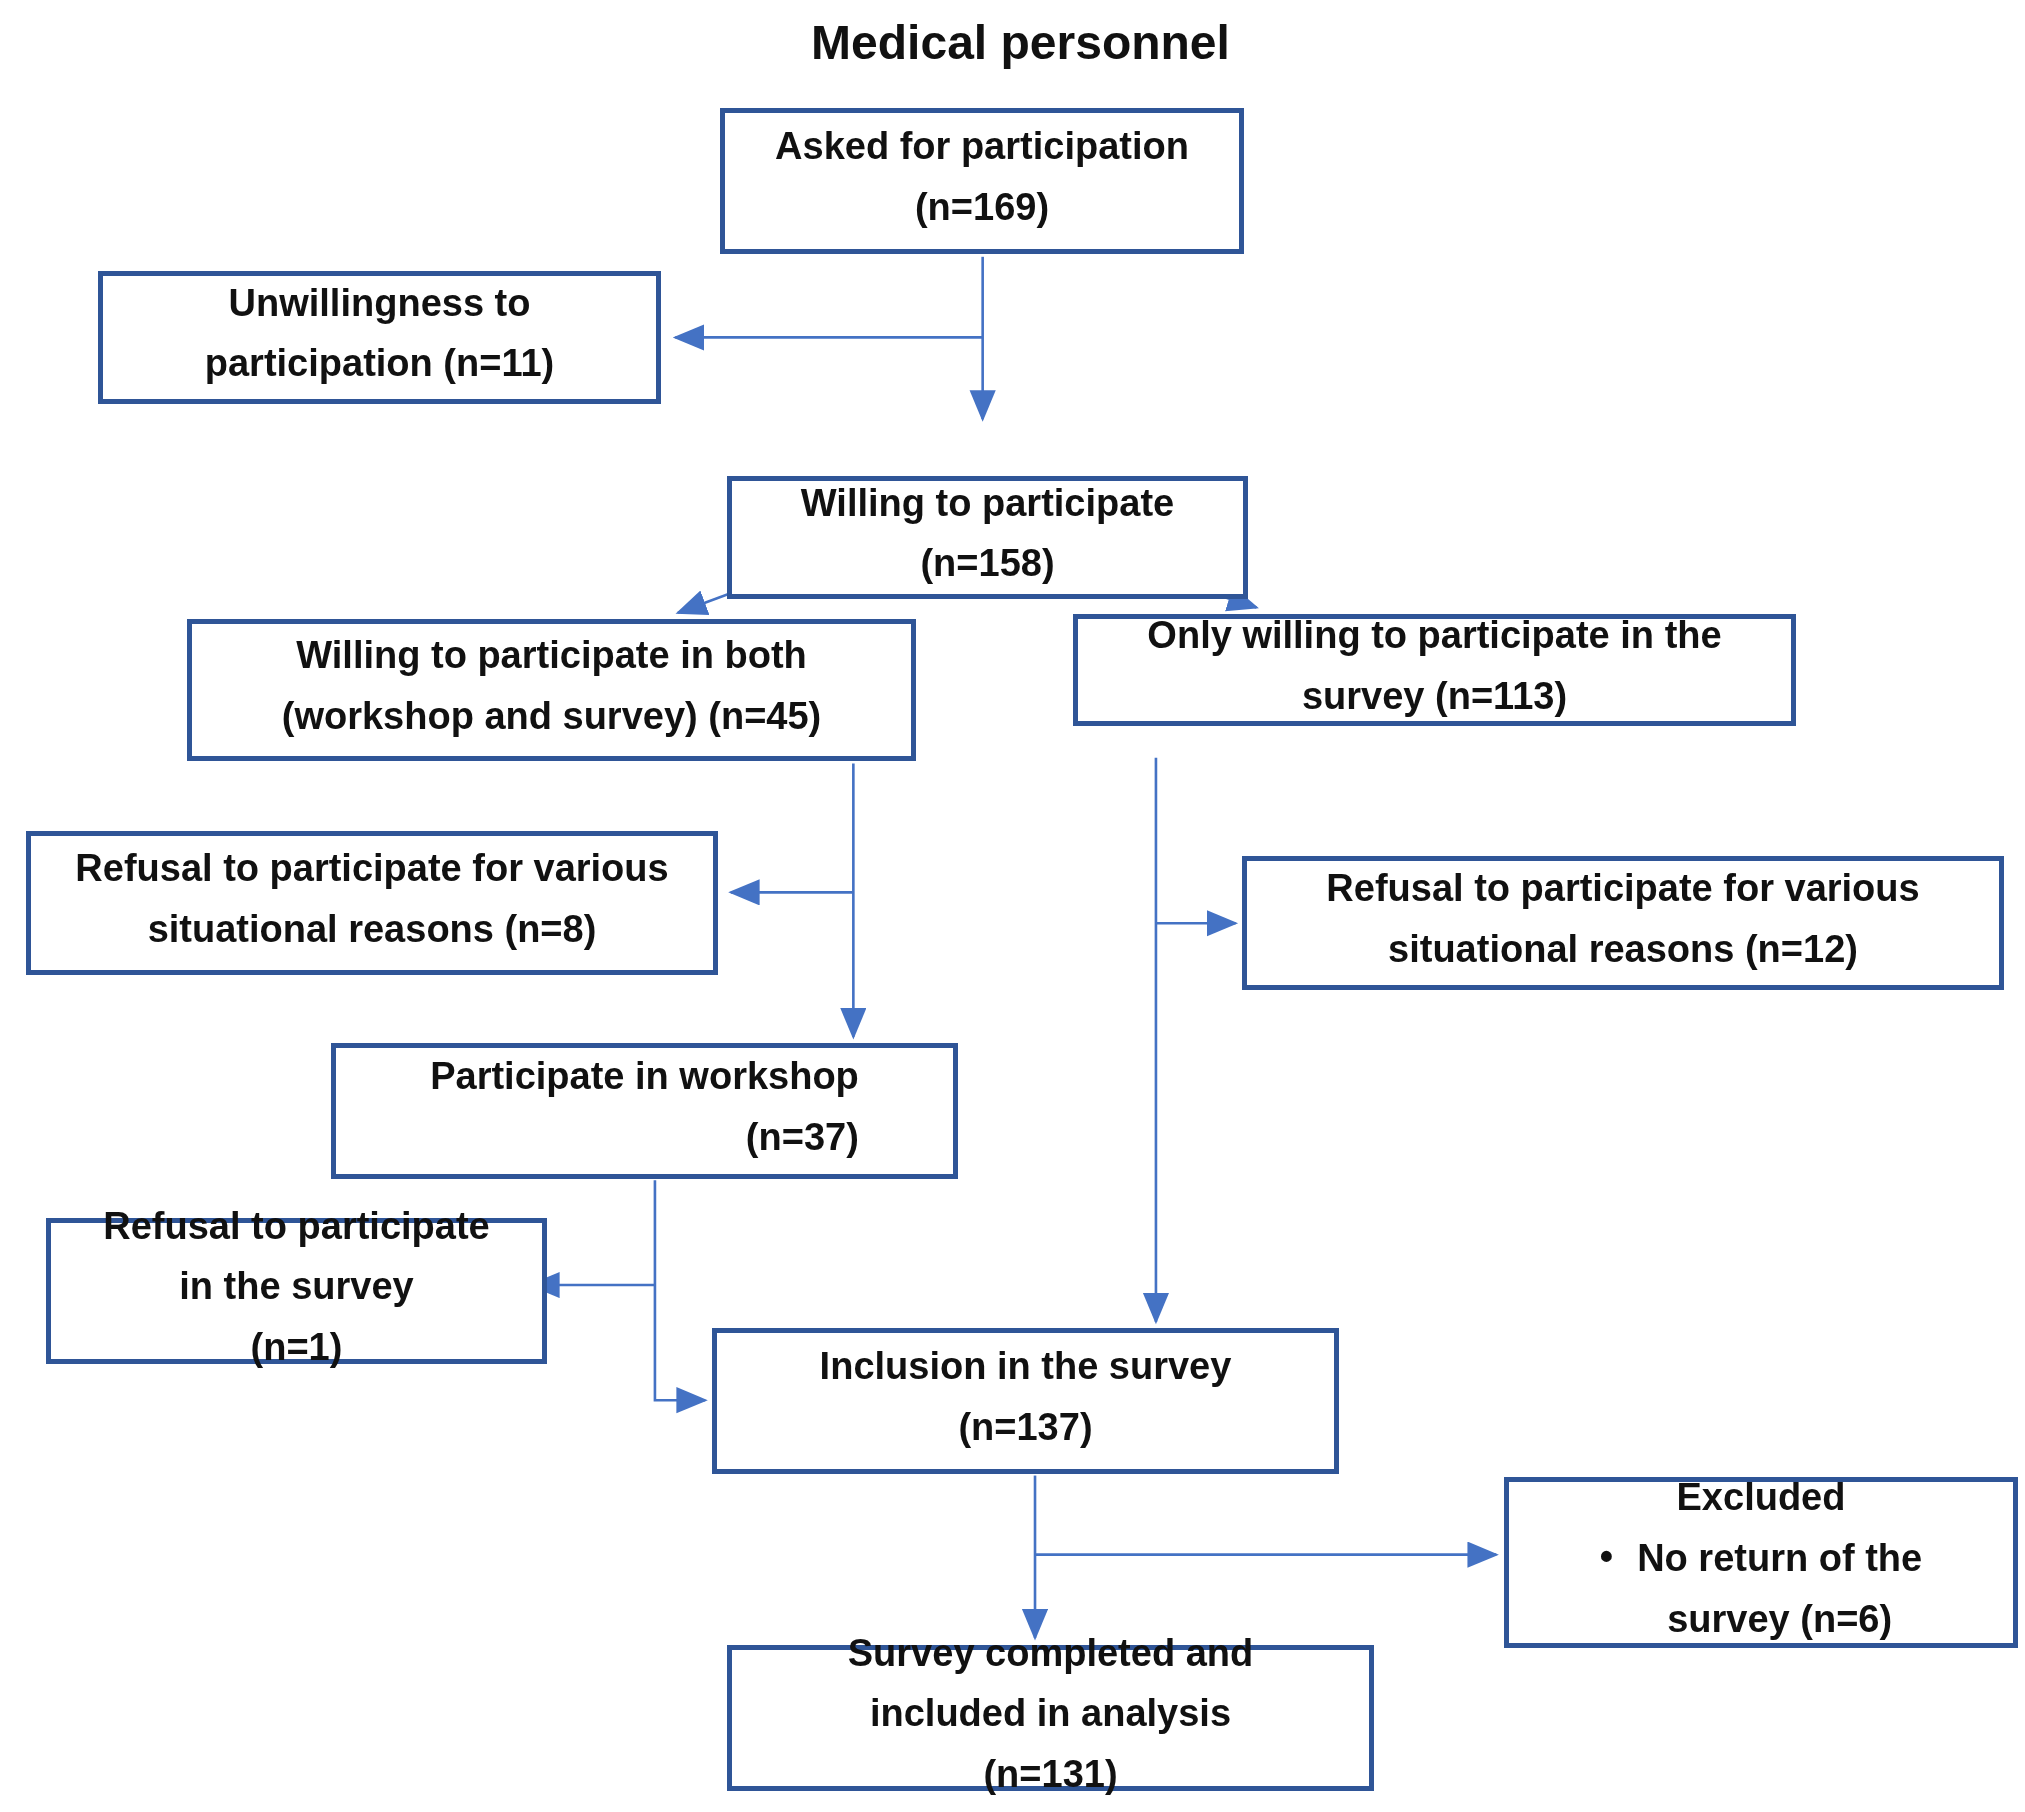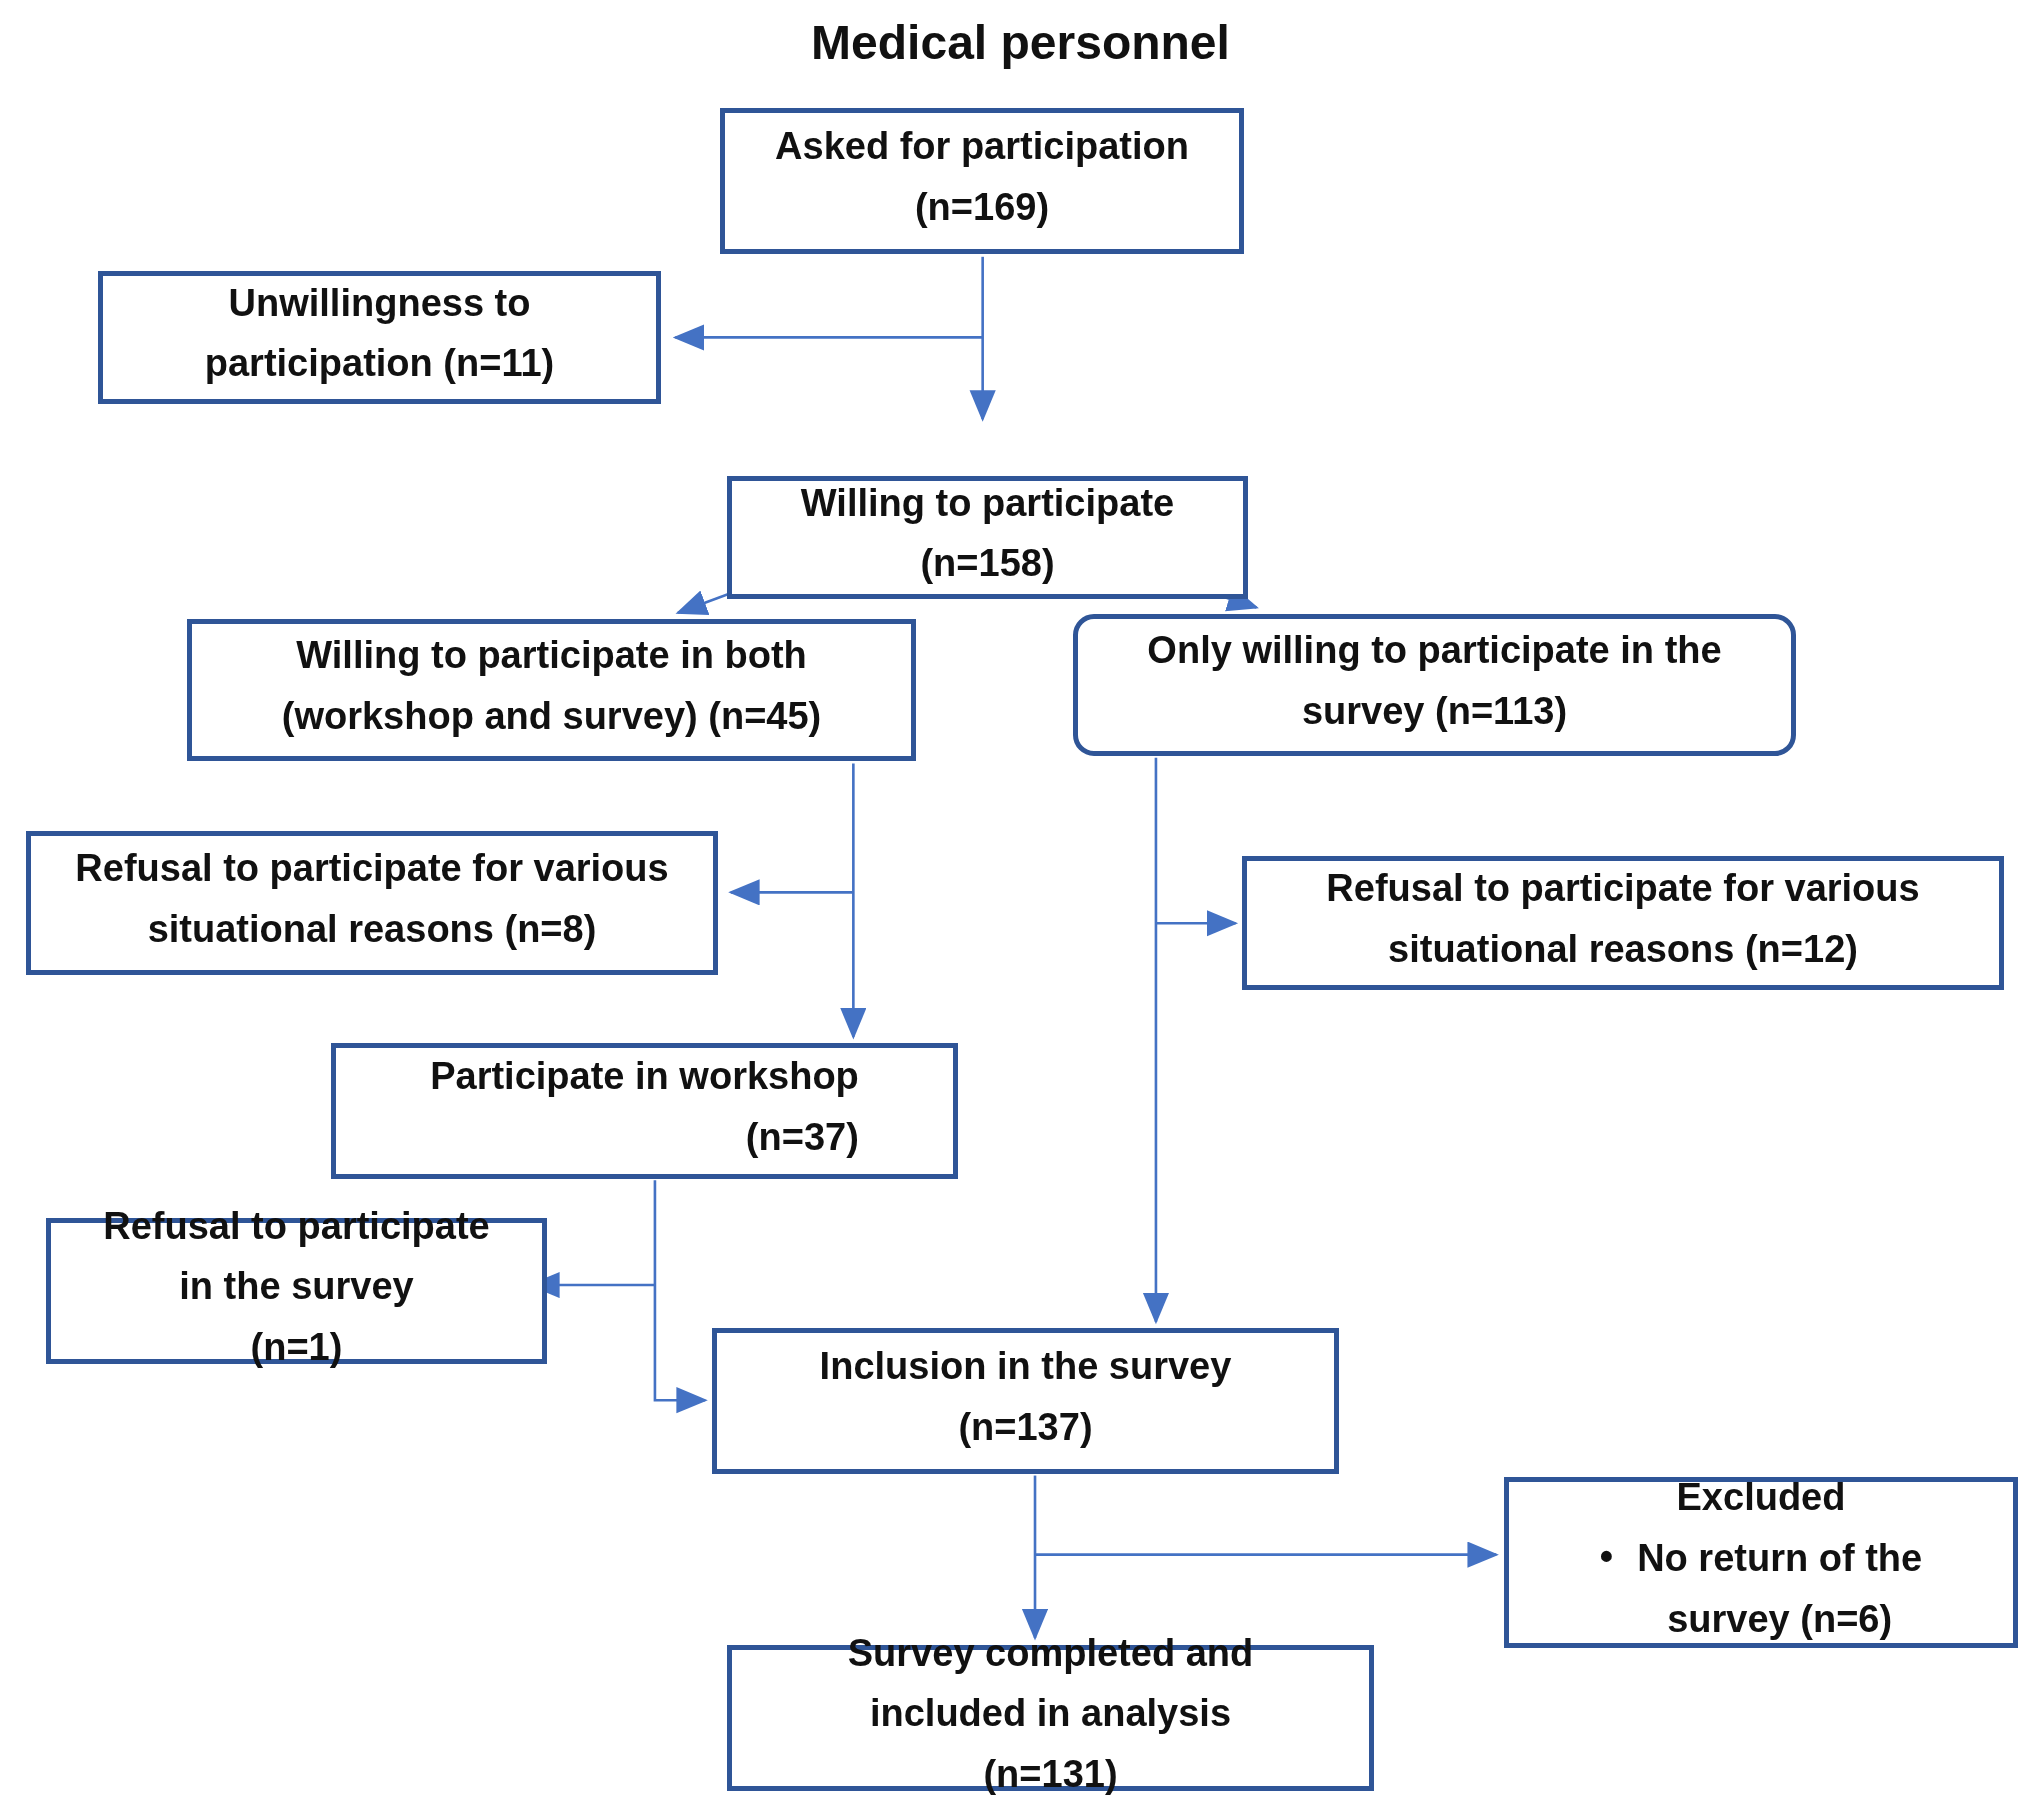--- a/index.html
+++ b/index.html
@@ -107,21 +107,21 @@
   <div class="box" style="left:727px;top:432px;width:521px;height:123px;margin-top:44px;">
     <span class="txt">Willing to participate
 (n=158)</span>
   </div>
 
   <div class="box" style="left:187px;top:619px;width:729px;height:142px;">
     <span class="txt">Willing to participate in both
 (workshop and survey) (n=45)</span>
   </div>
 
-  <div class="box" style="left:1073px;top:614px;width:723px;height:142px;border-radius:21px;">
+  <div class="box" style="left:1073px;top:614px;width:723px;height:112px;">
     <span class="txt">Only willing to participate in the
 survey (n=113)</span>
   </div>
 
   <div class="box" style="left:26px;top:831px;width:692px;height:144px;">
     <span class="txt">Refusal to participate for various
 situational reasons (n=8)</span>
   </div>
 
   <div class="box" style="left:1242px;top:856px;width:762px;height:134px;">

